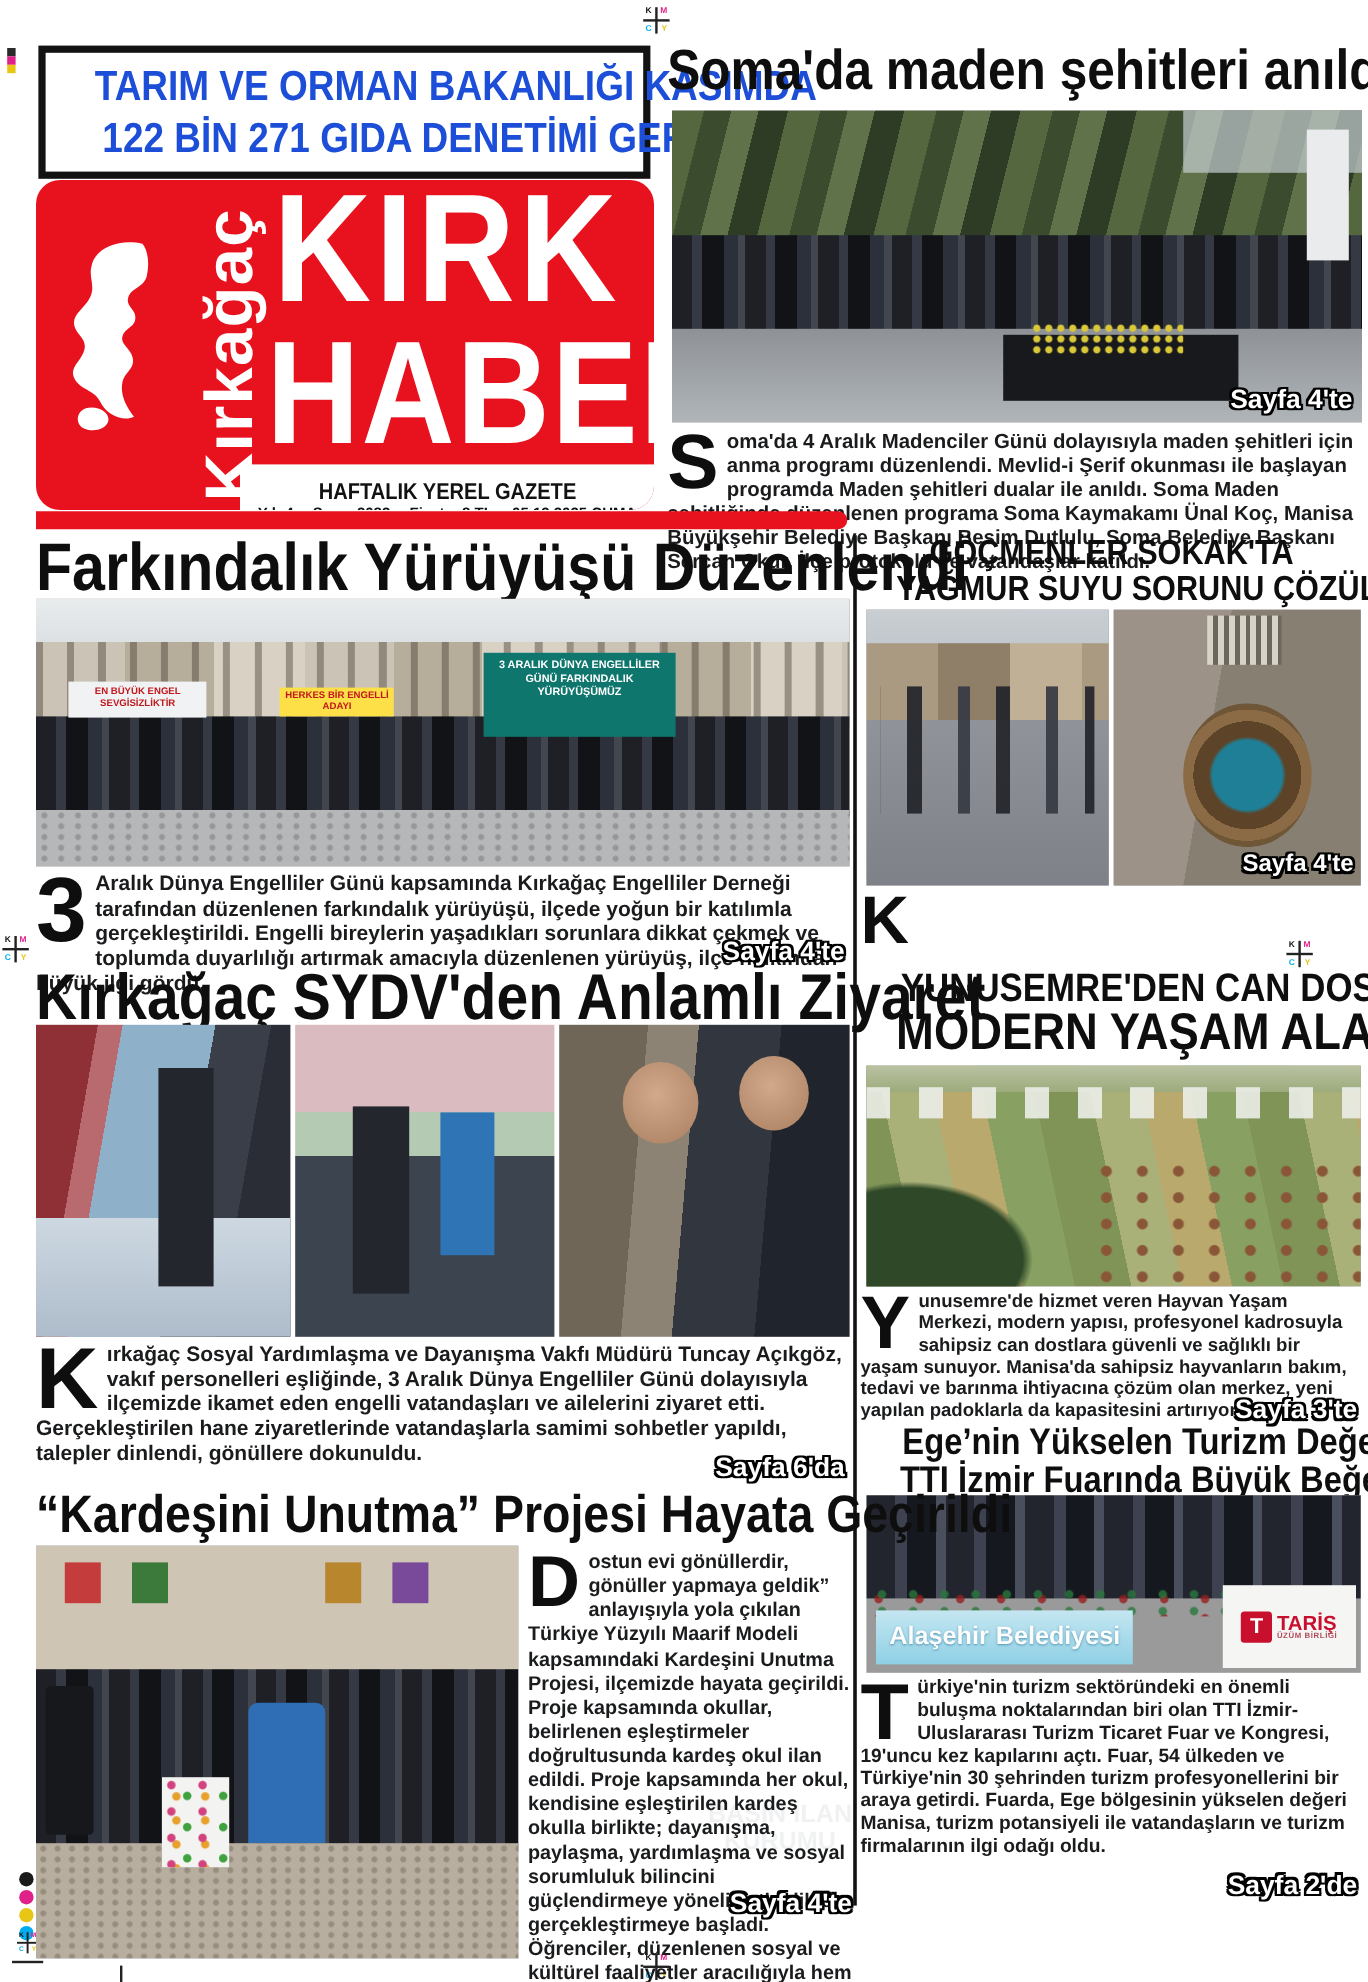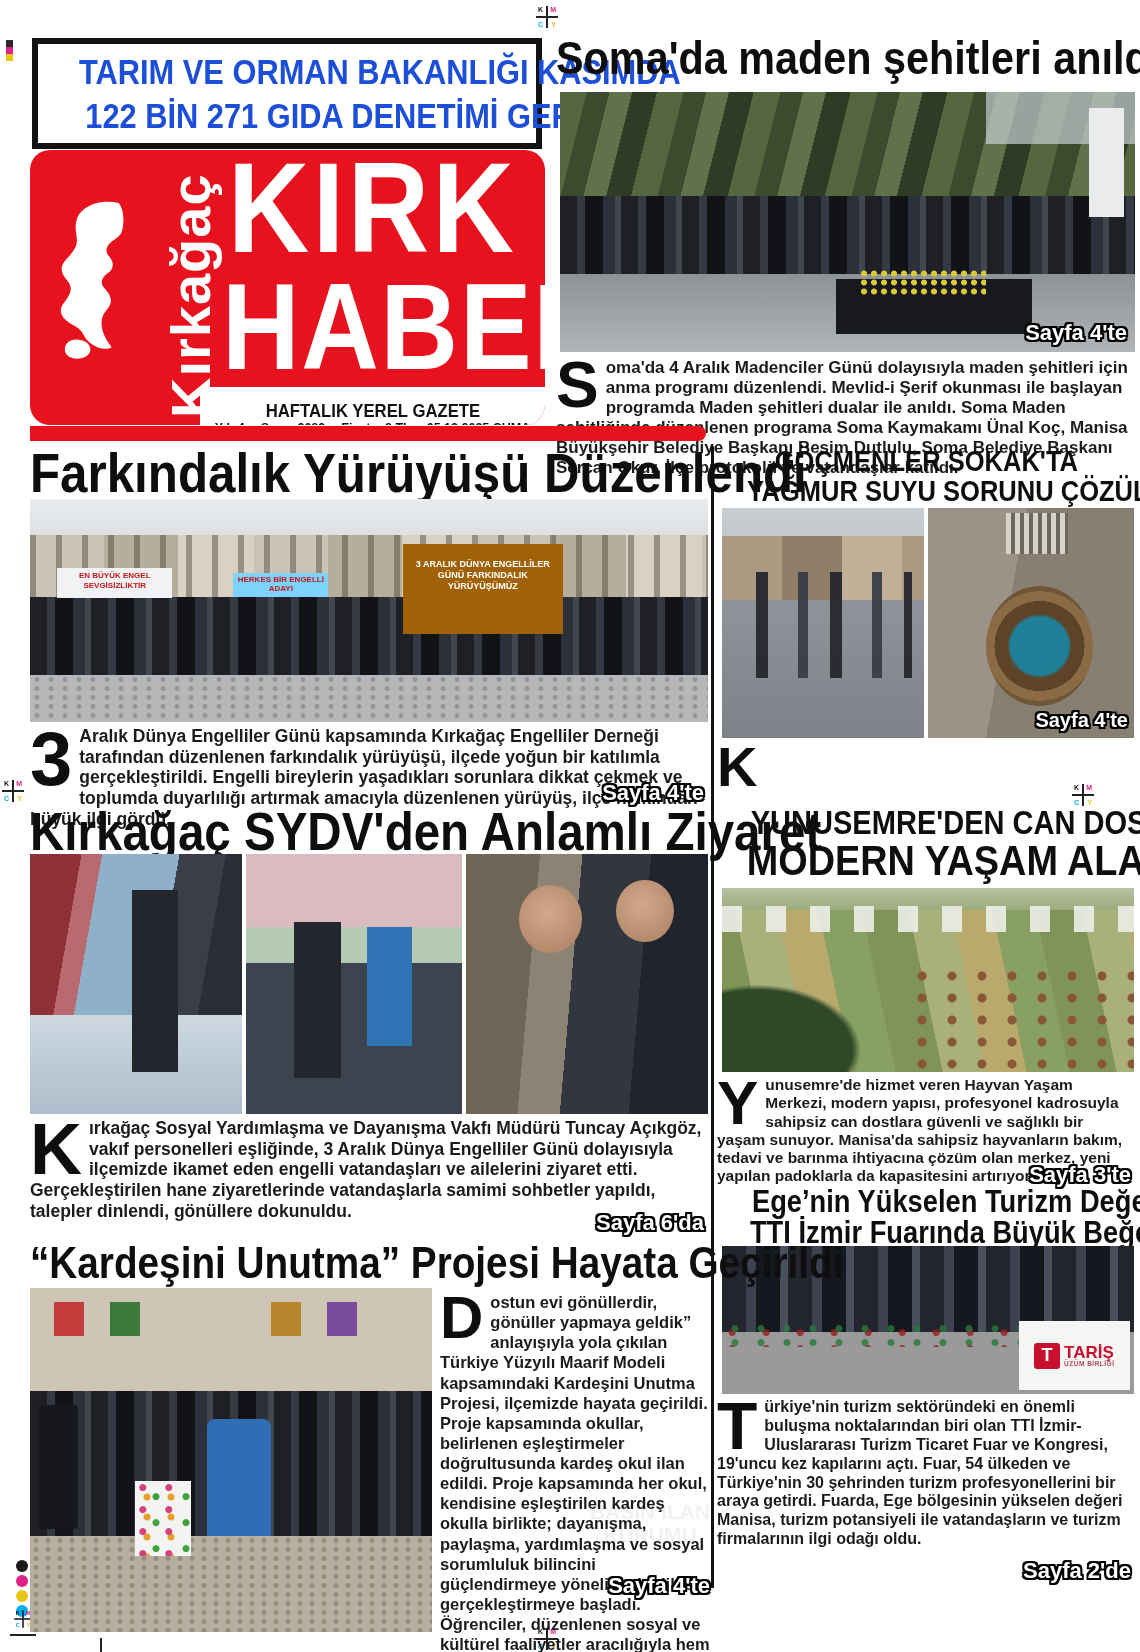--- a/index.html
+++ b/index.html
@@ -79,25 +79,25 @@
   .soma-flag { position:absolute; right:2%; top:6%; width:6%; height:42%; background:#e9ebed; }
 
   .fark-sky { top:0; height:24%; background:linear-gradient(#e9eced,#d6dbdf); }
   .fark-build { top:16%; height:32%;
      background-image:repeating-linear-gradient(90deg, rgba(76,66,54,.45) 0 6px, transparent 6px 26px),
        repeating-linear-gradient(90deg,#cbc4b6 0 74px,#b7ad9b 74px 148px,#d8d1c4 148px 224px); }
   .fark-crowd { top:44%; height:37%; }
   .fark-pave { top:79%; height:21%; background:#b5b7b9;
      background-image:radial-gradient(circle at 50% 50%, rgba(90,90,90,.35) 2px, transparent 3px);
      background-size:14px 9px; }
-  .fark-banner-main { position:absolute; left:55%; top:20%; width:23%; height:27%; background:#a16207;
-     color:#fff; font-size:9px; font-weight:800; text-align:center; padding:15px 2px; line-height:1.25; }
+  .fark-banner-main { position:absolute; left:55%; top:20%; width:23%; height:27%; background:#0f766e;
+     color:#fff; font-size:9px; font-weight:800; text-align:center; padding:5px 2px; line-height:1.25; }
   .fark-banner-a { position:absolute; left:4%; top:31%; width:17%; height:12%; background:#f1f2f3;
      color:#c2161c; font-size:8px; font-weight:800; text-align:center; padding-top:3px; line-height:1.2; }
-  .fark-banner-b { position:absolute; left:30%; top:33%; width:14%; height:10%; background:#7dd3fc;
+  .fark-banner-b { position:absolute; left:30%; top:33%; width:14%; height:10%; background:#fde047;
      color:#c2161c; font-size:8px; font-weight:800; text-align:center; padding-top:2px; line-height:1.2; }
 
   .goc-sky { top:0; height:30%; background:linear-gradient(#c9ced3,#b9bfc5); }
   .goc-house { top:12%; height:28%; background:repeating-linear-gradient(90deg,#ab9a82 0 60px,#8f7f68 60px 120px,#c0b096 120px 180px); }
   .goc-road { top:40%; height:60%; background:linear-gradient(#90949a,#7e8288); }
   .goc-figs { position:absolute; left:6%; top:28%; width:88%; height:46%; opacity:.92;
      background:repeating-linear-gradient(90deg, transparent 0 22px, #22242a 22px 34px, transparent 34px 64px, #353a43 64px 74px); }
   .goc2-ground { top:0; height:100%; background:linear-gradient(100deg,#9c9287 0 40%,#887f73 40% 100%); }
   .manhole { position:absolute; left:28%; top:34%; width:52%; height:52%; border-radius:50%;
      background:radial-gradient(circle at 50% 50%, #1f7f96 0 36%, #5d4428 40% 56%, #8a6b45 56% 68%, #6f5636 68% 74%, transparent 75%); }
@@ -350,20 +350,23 @@
     <span class="ptag" style="right:4px; bottom:-8px;">Sayfa 3'te</span>
   </div>
 
   <div class="abs hl hl-center" style="left:717px; top:1186px; width:418px; font-size:31px; line-height:1.0;">
     <div><span class="condC">Ege’nin Yükselen Turizm Değeri Manisa</span></div>
     <div><span class="condC">TTI İzmir Fuarında Büyük Beğeni Aldı</span></div>
   </div>
   <div class="photo" style="left:722px; top:1246px; width:412px; height:148px;">
     <div class="band ege-crowd"></div>
     <div class="band ege-table"></div>
+    <div class="ege-banner">
+      <span>Alaşehir Belediyesi</span>
+    </div>
     <div class="ege-logo">
       <span class="tbox">T</span>
       <span class="nm"><span>TARİŞ</span><small>ÜZÜM BİRLİĞİ</small></span>
     </div>
   </div>
   <div class="abs bodytext" style="left:717px; top:1398px; width:418px; height:176px; font-size:16px;">
     <span class="dropcap" style="font-size:66px;">T</span>
     <span>ürkiye'nin turizm sektöründeki en önemli buluşma noktalarından biri olan TTI İzmir-Uluslararası Turizm Ticaret Fuar ve Kongresi, 19'uncu kez kapılarını açtı. Fuar, 54 ülkeden ve Türkiye'nin 30 şehrinden turizm profesyonellerini bir araya getirdi. Fuarda, Ege bölgesinin yükselen değeri Manisa, turizm potansiyeli ile vatandaşların ve turizm firmalarının ilgi odağı oldu.</span>
     <span class="ptag" style="right:4px; bottom:-10px;">Sayfa 2'de</span>
   </div>

